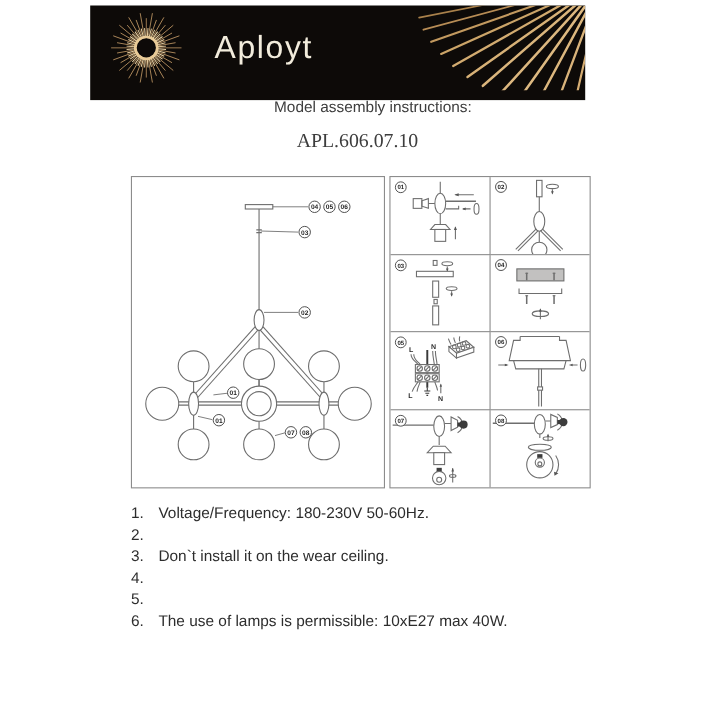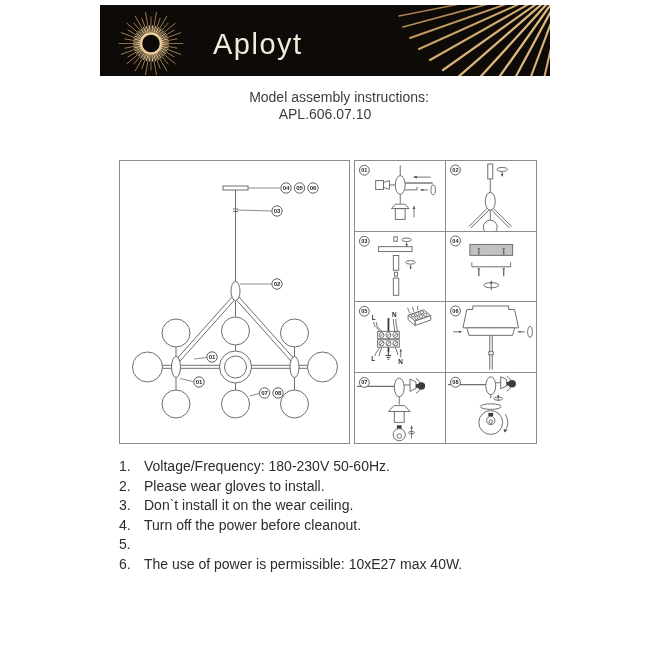--- a/index.html
+++ b/index.html
@@ -3,33 +3,33 @@
 <meta charset="utf-8">
 <style>
   html,body { margin:0; padding:0; }
   body {
     width:650px; height:650px; background:#ffffff;
     font-family:"Liberation Sans", sans-serif;
     position:relative; overflow:hidden; color:#2e2e2e;
   }
   
   #banner {
-    position:absolute; left:100px; top:5px; width:450px; height:71px;
+    position:absolute; left:82px; top:5px; width:450px; height:86px;
     background:#0d0a08; overflow:hidden;
   }
   #banner-rays { position:absolute; left:0; top:0; width:450px; height:77px; }
   #starburst { position:absolute; left:6px; top:0; width:90px; height:77px; }
   #brand-name {
     position:absolute; left:113px; top:23px;
     font-size:29px; letter-spacing:1.5px; color:#f2ecdc; font-weight:normal;
   }
   
   #title-block { position:absolute; left:0; top:89px; width:650px; text-align:center; color:#3d3d3d; }
   #page-title { font-size:14px; line-height:16px;margin-left:28px; }
-  #model-number { font-size:14px; line-height:16px; margin-top:1px; }
+  #model-number { font-size:18px; line-height:16px; margin-top:15px;font-family:Liberation Serif, serif; }
   
   #overview-box {
     position:absolute; left:119px; top:160px; width:231px; height:284px;
     border:1px solid #8c8c8c; box-sizing:border-box; background:#fff;
   }
   #overview-box svg { width:100%; height:100%; display:block; }
   #steps-grid {
     position:absolute; left:354px; top:160px; width:183px; height:284px;
     display:grid; grid-template-columns:1fr 1fr; grid-template-rows:repeat(4,1fr);
     border:1px solid #8c8c8c; box-sizing:border-box; background:#fff;
@@ -487,30 +487,28 @@
   </div>
 </div>
 
 <div id="instruction-list">
   <div class="instr-row">
     <span class="instr-num">1.</span>
     <span class="instr-text">Voltage/Frequency: 180-230V 50-60Hz.</span>
   </div>
   <div class="instr-row">
     <span class="instr-num">2.</span>
-    <span class="instr-text">Please wear gloves to install.</span>
   </div>
   <div class="instr-row">
     <span class="instr-num">3.</span>
     <span class="instr-text">Don`t install it on the wear ceiling.</span>
   </div>
   <div class="instr-row">
     <span class="instr-num">4.</span>
-    <span class="instr-text">Turn off the power before cleanout.</span>
   </div>
   <div class="instr-row">
     <span class="instr-num">5.</span>
   </div>
   <div class="instr-row">
     <span class="instr-num">6.</span>
-    <span class="instr-text">The use of power is permissible: 10xE27 max 40W.</span>
+    <span class="instr-text">The use of lamps is permissible: 10xE27 max 40W.</span>
   </div>
 </div>
 
 </body></html>

